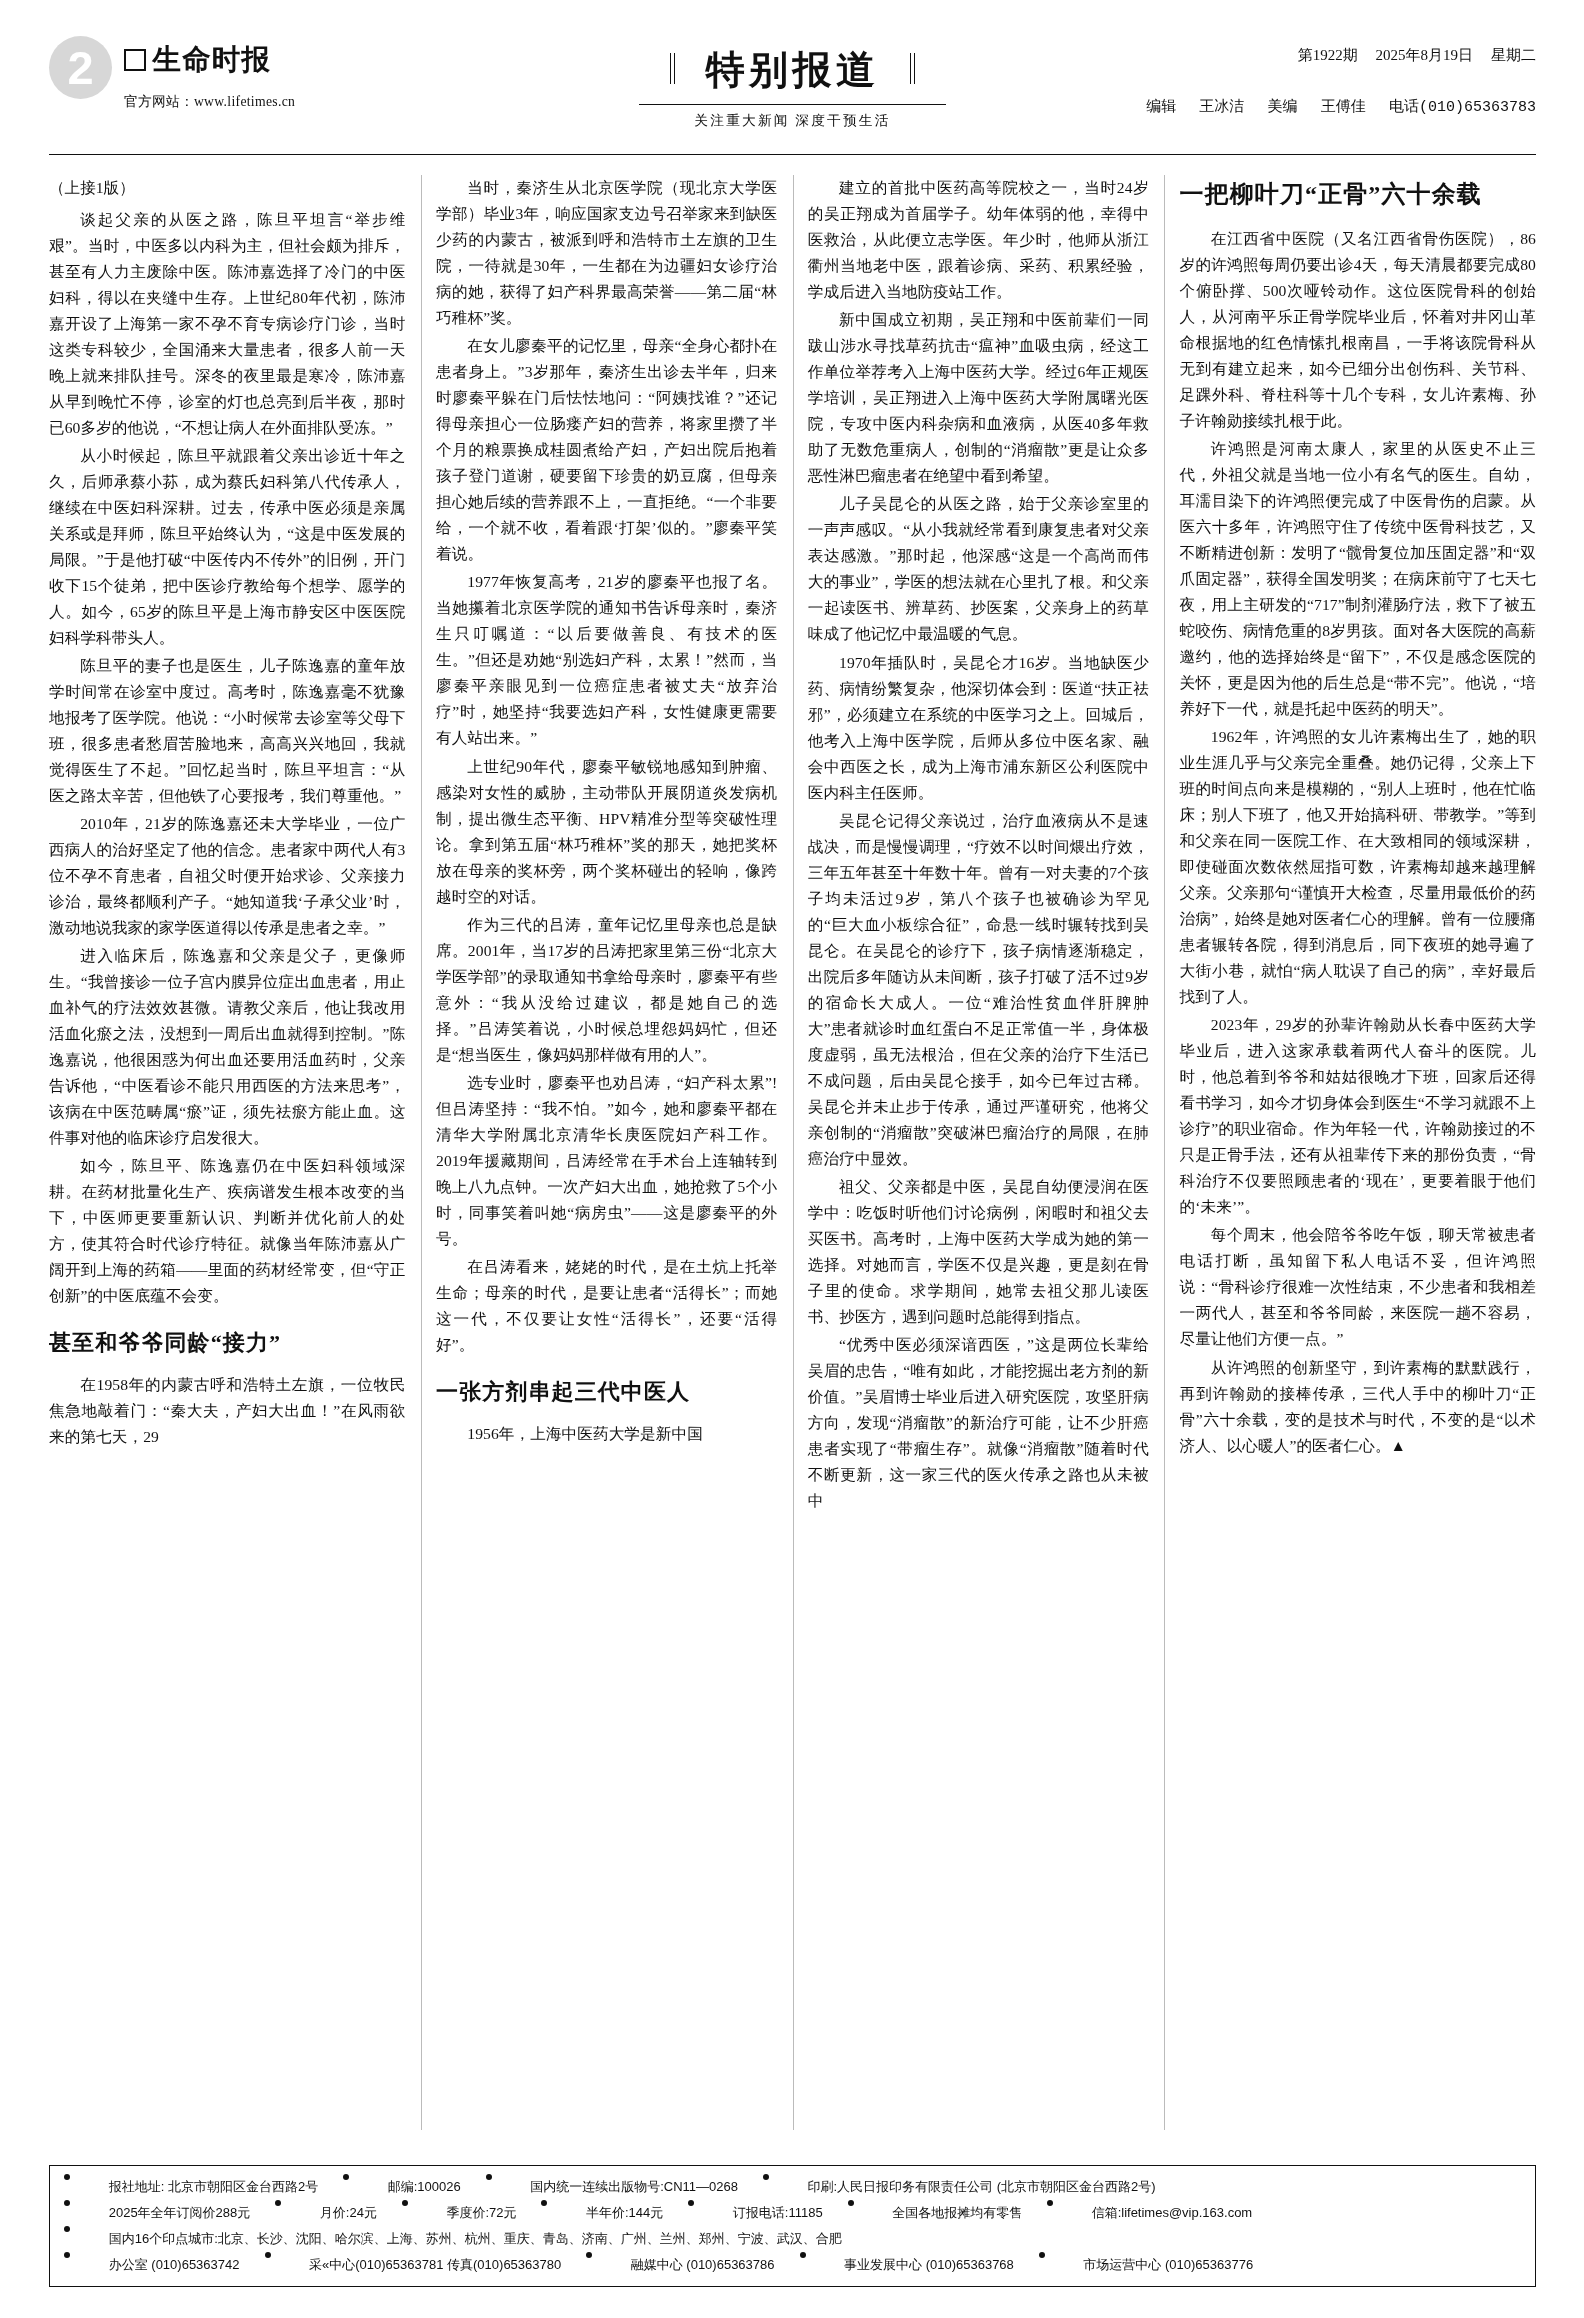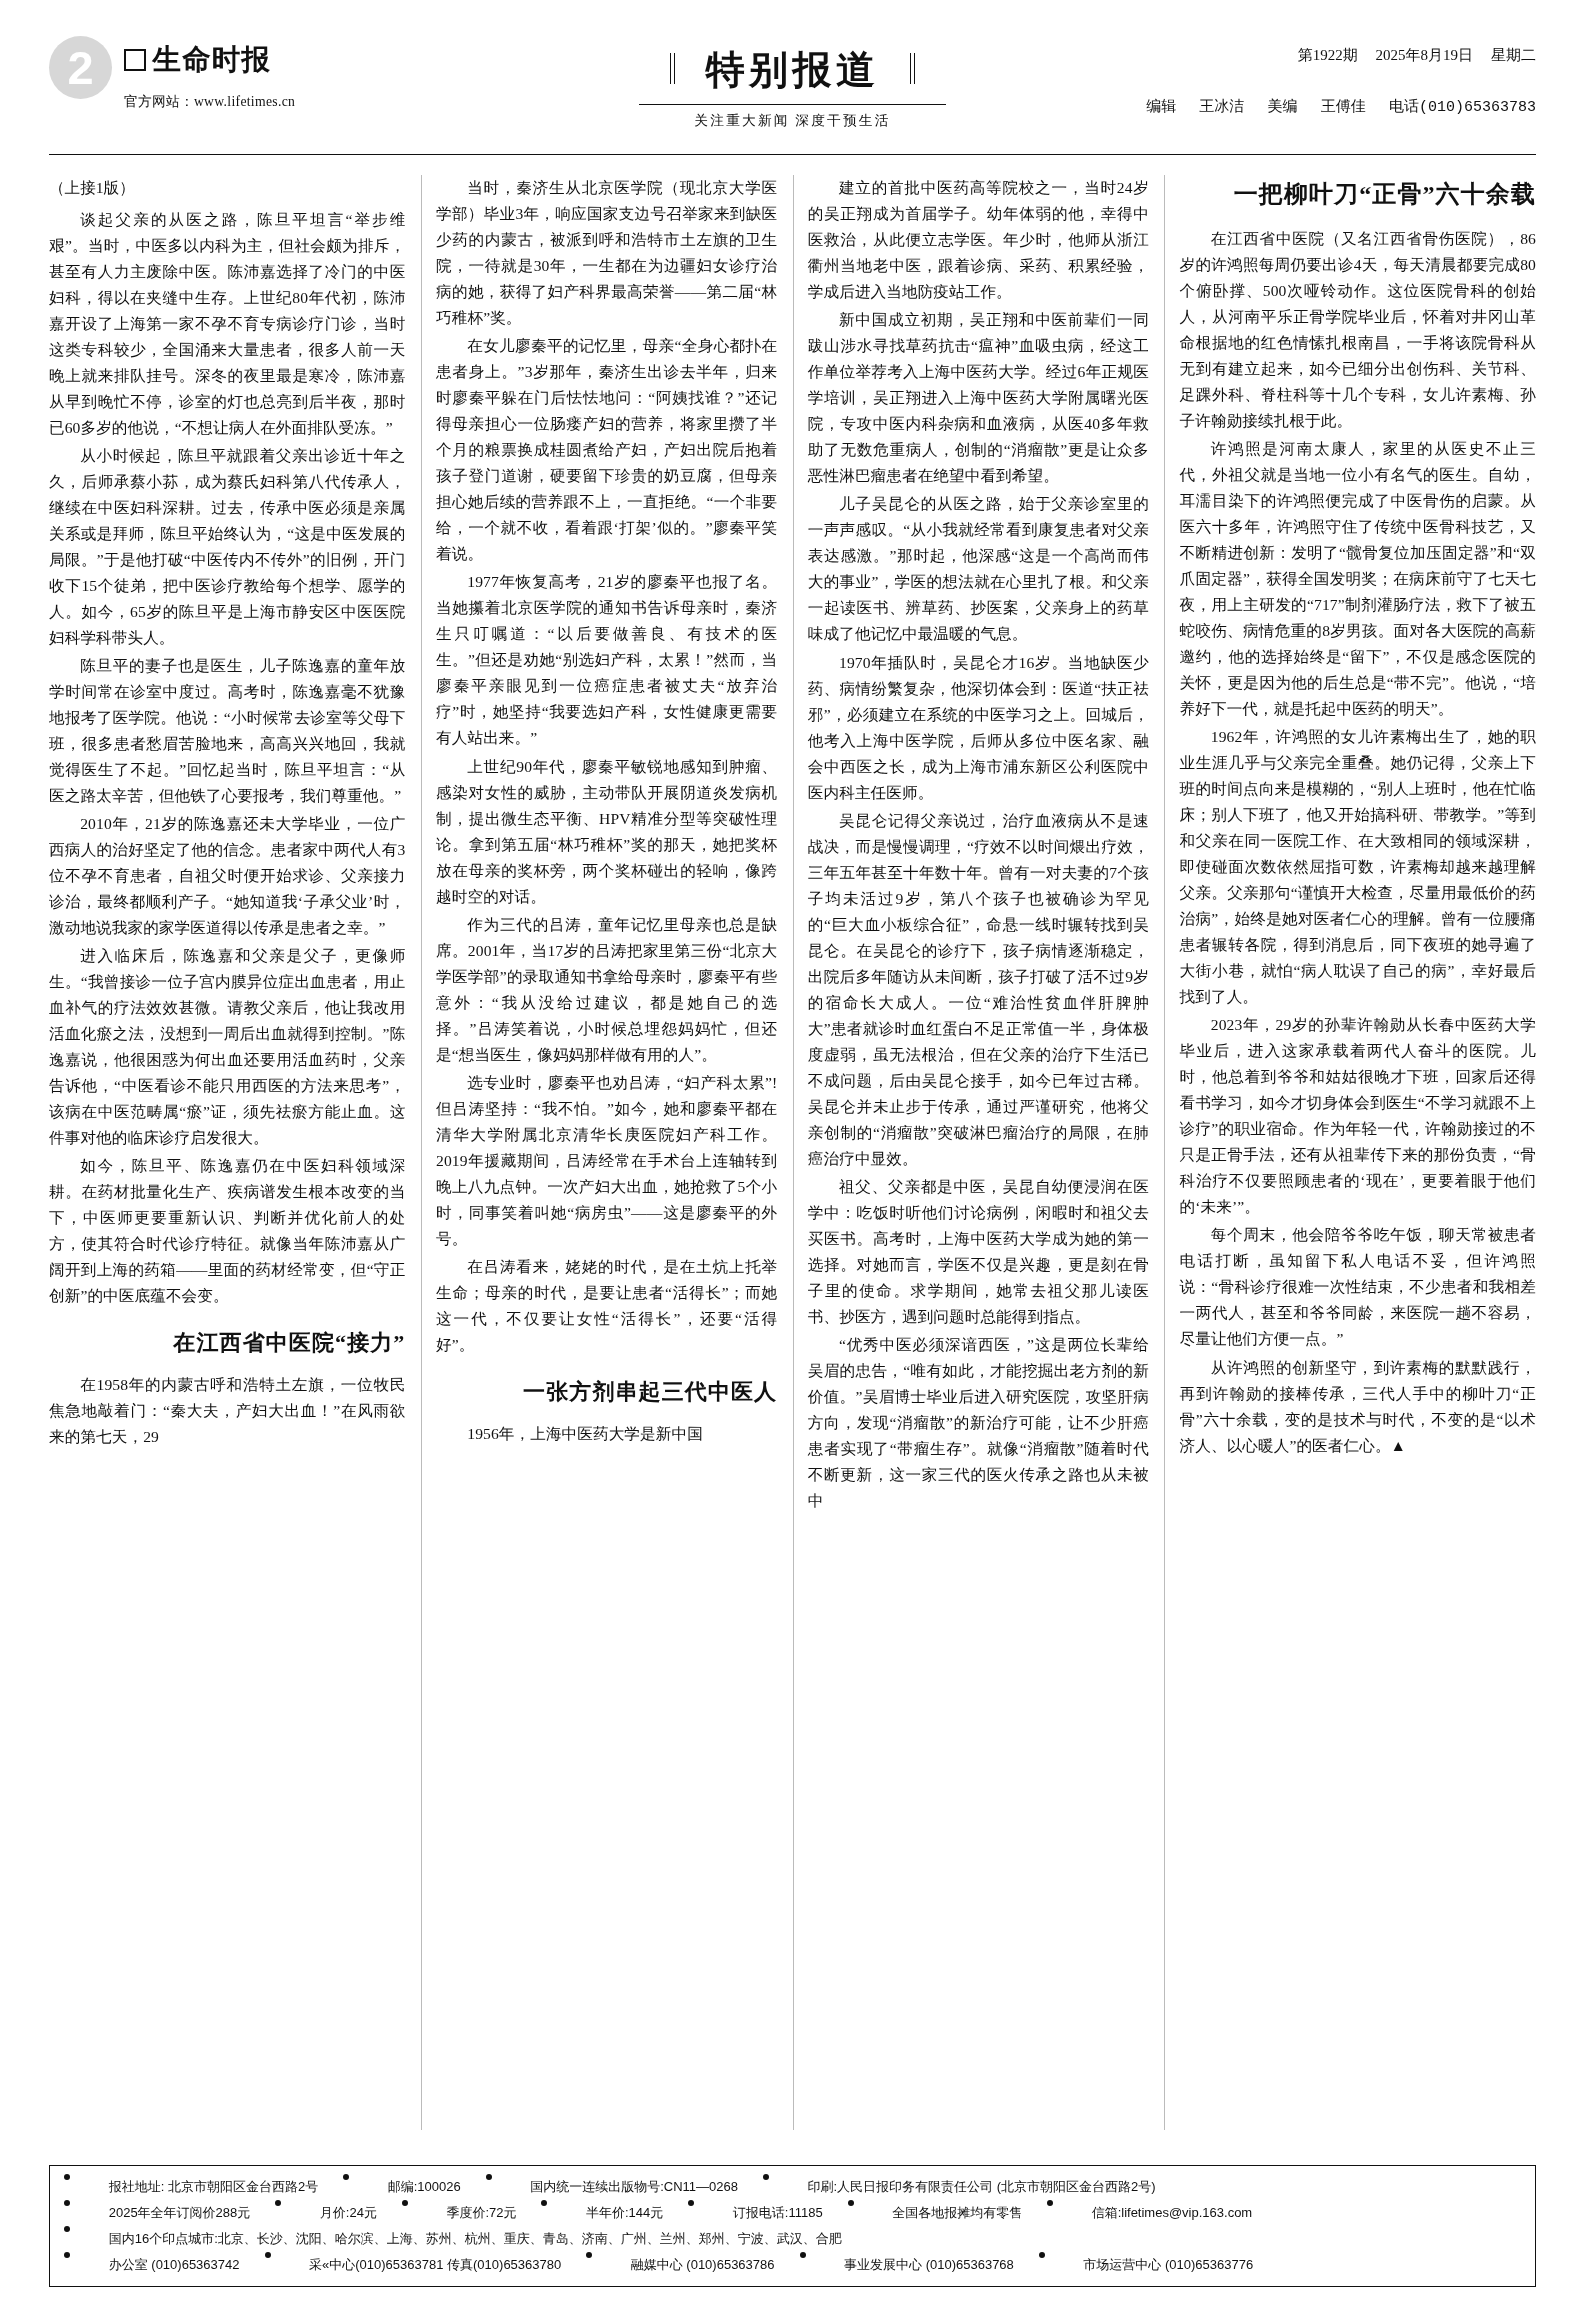--- a/index.html
+++ b/index.html
@@ -161,21 +161,21 @@
     letter-spacing: 0.1px;
   }
   .cont-note {
     font-size: 15.6px;
     line-height: 26px;
     margin: 0 0 5.5px 0;
   }
   h2.sec {
     font-size: 22px;
     font-weight: bold;
-    text-align: right;
+    text-align: left;
     margin: 18.6px 0 14.2px 0;
     letter-spacing: 1.1px;
   }
   h2.sec.big {
     font-size: 24px;
     margin: 3.3px 0 15.3px 0;
   }
 
   
   .footer {
@@ -253,21 +253,21 @@
   <div class="content">
 
     <div class="col">
       <div class="cont-note">（上接1版）</div>
       <p class="body">谈起父亲的从医之路，陈旦平坦言“举步维艰”。当时，中医多以内科为主，但社会颇为排斥，甚至有人力主废除中医。陈沛嘉选择了冷门的中医妇科，得以在夹缝中生存。上世纪80年代初，陈沛嘉开设了上海第一家不孕不育专病诊疗门诊，当时这类专科较少，全国涌来大量患者，很多人前一天晚上就来排队挂号。深冬的夜里最是寒冷，陈沛嘉从早到晚忙不停，诊室的灯也总亮到后半夜，那时已60多岁的他说，“不想让病人在外面排队受冻。”</p>
       <p class="body">从小时候起，陈旦平就跟着父亲出诊近十年之久，后师承蔡小荪，成为蔡氏妇科第八代传承人，继续在中医妇科深耕。过去，传承中医必须是亲属关系或是拜师，陈旦平始终认为，“这是中医发展的局限。”于是他打破“中医传内不传外”的旧例，开门收下15个徒弟，把中医诊疗教给每个想学、愿学的人。如今，65岁的陈旦平是上海市静安区中医医院妇科学科带头人。</p>
       <p class="body">陈旦平的妻子也是医生，儿子陈逸嘉的童年放学时间常在诊室中度过。高考时，陈逸嘉毫不犹豫地报考了医学院。他说：“小时候常去诊室等父母下班，很多患者愁眉苦脸地来，高高兴兴地回，我就觉得医生了不起。”回忆起当时，陈旦平坦言：“从医之路太辛苦，但他铁了心要报考，我们尊重他。”</p>
       <p class="body">2010年，21岁的陈逸嘉还未大学毕业，一位广西病人的治好坚定了他的信念。患者家中两代人有3位不孕不育患者，自祖父时便开始求诊、父亲接力诊治，最终都顺利产子。“她知道我‘子承父业’时，激动地说我家的家学医道得以传承是患者之幸。”</p>
       <p class="body">进入临床后，陈逸嘉和父亲是父子，更像师生。“我曾接诊一位子宫内膜异位症出血患者，用止血补气的疗法效效甚微。请教父亲后，他让我改用活血化瘀之法，没想到一周后出血就得到控制。”陈逸嘉说，他很困惑为何出血还要用活血药时，父亲告诉他，“中医看诊不能只用西医的方法来思考”，该病在中医范畴属“瘀”证，须先祛瘀方能止血。这件事对他的临床诊疗启发很大。</p>
       <p class="body">如今，陈旦平、陈逸嘉仍在中医妇科领域深耕。在药材批量化生产、疾病谱发生根本改变的当下，中医师更要重新认识、判断并优化前人的处方，使其符合时代诊疗特征。就像当年陈沛嘉从广阔开到上海的药箱——里面的药材经常变，但“守正创新”的中医底蕴不会变。</p>
-      <h2 class="sec">在江西省中医院“接力”</h2>
+      <h2 class="sec">甚至和爷爷同龄“接力”</h2>
       <p class="body">在1958年的内蒙古呼和浩特土左旗，一位牧民焦急地敲着门：“秦大夫，产妇大出血！”在风雨欲来的第七天，29</p>
     </div>
 
     <div class="col">
       <p class="body">当时，秦济生从北京医学院（现北京大学医学部）毕业3年，响应国家支边号召举家来到缺医少药的内蒙古，被派到呼和浩特市土左旗的卫生院，一待就是30年，一生都在为边疆妇女诊疗治病的她，获得了妇产科界最高荣誉——第二届“林巧稚杯”奖。</p>
       <p class="body">在女儿廖秦平的记忆里，母亲“全身心都扑在患者身上。”3岁那年，秦济生出诊去半年，归来时廖秦平躲在门后怯怯地问：“阿姨找谁？”还记得母亲担心一位肠瘘产妇的营养，将家里攒了半个月的粮票换成桂圆煮给产妇，产妇出院后抱着孩子登门道谢，硬要留下珍贵的奶豆腐，但母亲担心她后续的营养跟不上，一直拒绝。“一个非要给，一个就不收，看着跟‘打架’似的。”廖秦平笑着说。</p>
       <p class="body">1977年恢复高考，21岁的廖秦平也报了名。当她攥着北京医学院的通知书告诉母亲时，秦济生只叮嘱道：“以后要做善良、有技术的医生。”但还是劝她“别选妇产科，太累！”然而，当廖秦平亲眼见到一位癌症患者被丈夫“放弃治疗”时，她坚持“我要选妇产科，女性健康更需要有人站出来。”</p>
       <p class="body">上世纪90年代，廖秦平敏锐地感知到肿瘤、感染对女性的威胁，主动带队开展阴道炎发病机制，提出微生态平衡、HPV精准分型等突破性理论。拿到第五届“林巧稚杯”奖的那天，她把奖杯放在母亲的奖杯旁，两个奖杯碰出的轻响，像跨越时空的对话。</p>
       <p class="body">作为三代的吕涛，童年记忆里母亲也总是缺席。2001年，当17岁的吕涛把家里第三份“北京大学医学部”的录取通知书拿给母亲时，廖秦平有些意外：“我从没给过建议，都是她自己的选择。”吕涛笑着说，小时候总埋怨妈妈忙，但还是“想当医生，像妈妈那样做有用的人”。</p>
       <p class="body">选专业时，廖秦平也劝吕涛，“妇产科太累”!但吕涛坚持：“我不怕。”如今，她和廖秦平都在清华大学附属北京清华长庚医院妇产科工作。2019年援藏期间，吕涛经常在手术台上连轴转到晚上八九点钟。一次产妇大出血，她抢救了5个小时，同事笑着叫她“病房虫”——这是廖秦平的外号。</p>

